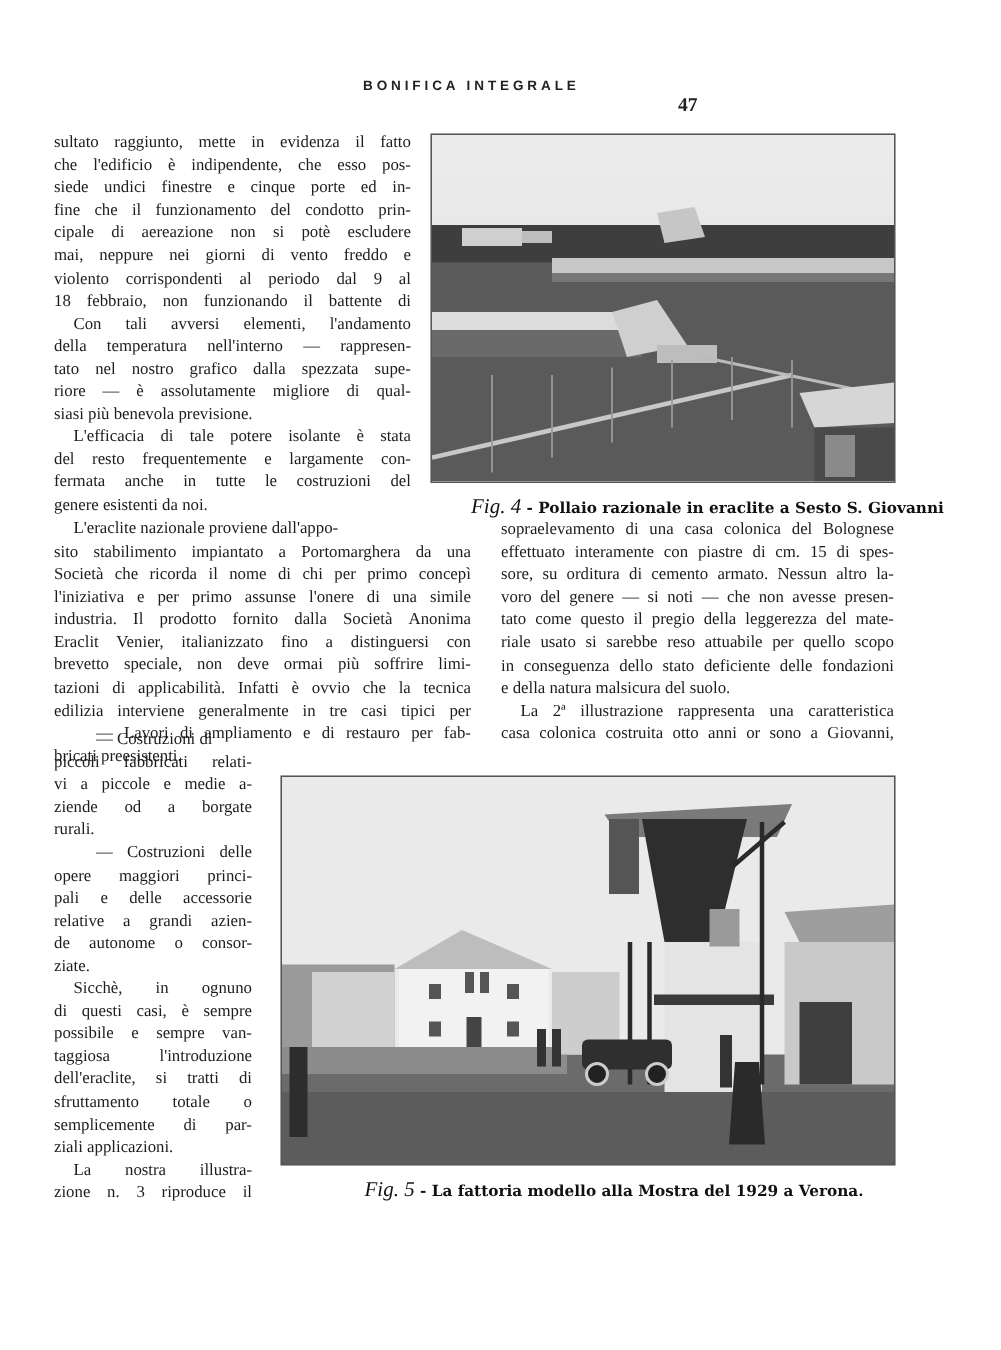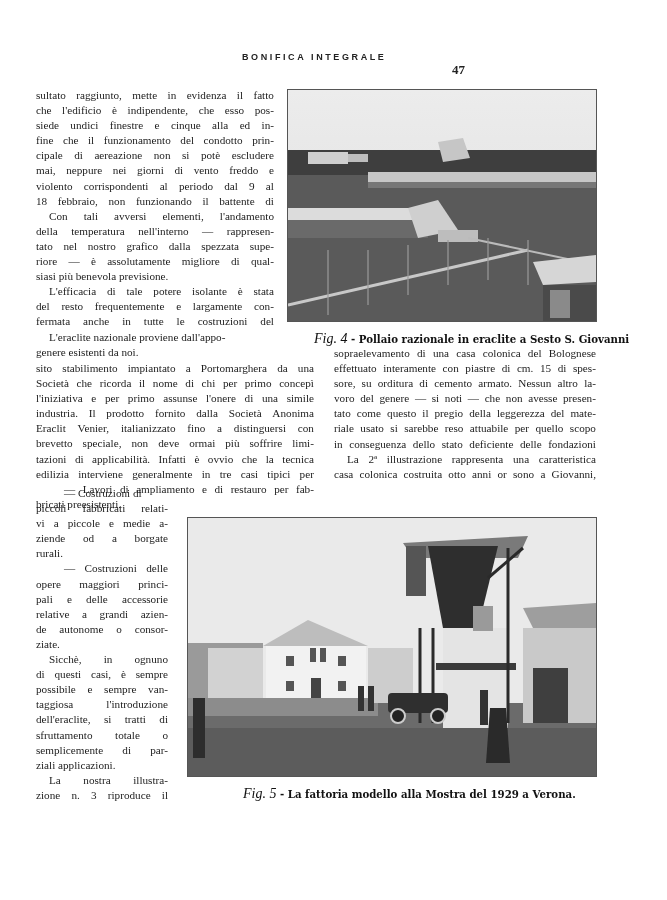--- a/index.html
+++ b/index.html
@@ -59,21 +59,21 @@
       <span class="w">che</span>
       <span class="w">esso</span>
       <span class="w">pos-</span>
     </div>
     <div class="line ">
       <span class="w">siede</span>
       <span class="w">undici</span>
       <span class="w">finestre</span>
       <span class="w">e</span>
       <span class="w">cinque</span>
-      <span class="w">alla</span>
+      <span class="w">porte</span>
       <span class="w">ed</span>
       <span class="w">in-</span>
     </div>
     <div class="line ">
       <span class="w">fine</span>
       <span class="w">che</span>
       <span class="w">il</span>
       <span class="w">funzionamento</span>
       <span class="w">del</span>
       <span class="w">condotto</span>
@@ -168,22 +168,22 @@
     </div>
     <div class="line ">
       <span class="w">fermata</span>
       <span class="w">anche</span>
       <span class="w">in</span>
       <span class="w">tutte</span>
       <span class="w">le</span>
       <span class="w">costruzioni</span>
       <span class="w">del</span>
     </div>
+    <div class="line last">genere esistenti da noi.</div>
     <div class="line indent last">L'eraclite nazionale proviene dall'appo-</div>
-    <div class="line last">genere esistenti da noi.</div>
   </div>
 
 <div class="text-block" id="wide-block" style="left:36px; top:361px; width:278px;">
     <div class="line ">
       <span class="w">sito</span>
       <span class="w">stabilimento</span>
       <span class="w">impiantato</span>
       <span class="w">a</span>
       <span class="w">Portomarghera</span>
       <span class="w">da</span>
@@ -448,20 +448,21 @@
     </div>
     <div class="line ">
       <span class="w">in</span>
       <span class="w">conseguenza</span>
       <span class="w">dello</span>
       <span class="w">stato</span>
       <span class="w">deficiente</span>
       <span class="w">delle</span>
       <span class="w">fondazioni</span>
     </div>
+    <div class="line last">e della natura malsicura del suolo.</div>
     <div class="line indent">
       <span class="w">La</span>
       <span class="w">2ª</span>
       <span class="w">illustrazione</span>
       <span class="w">rappresenta</span>
       <span class="w">una</span>
       <span class="w">caratteristica</span>
     </div>
     <div class="line ">
       <span class="w">casa</span>

